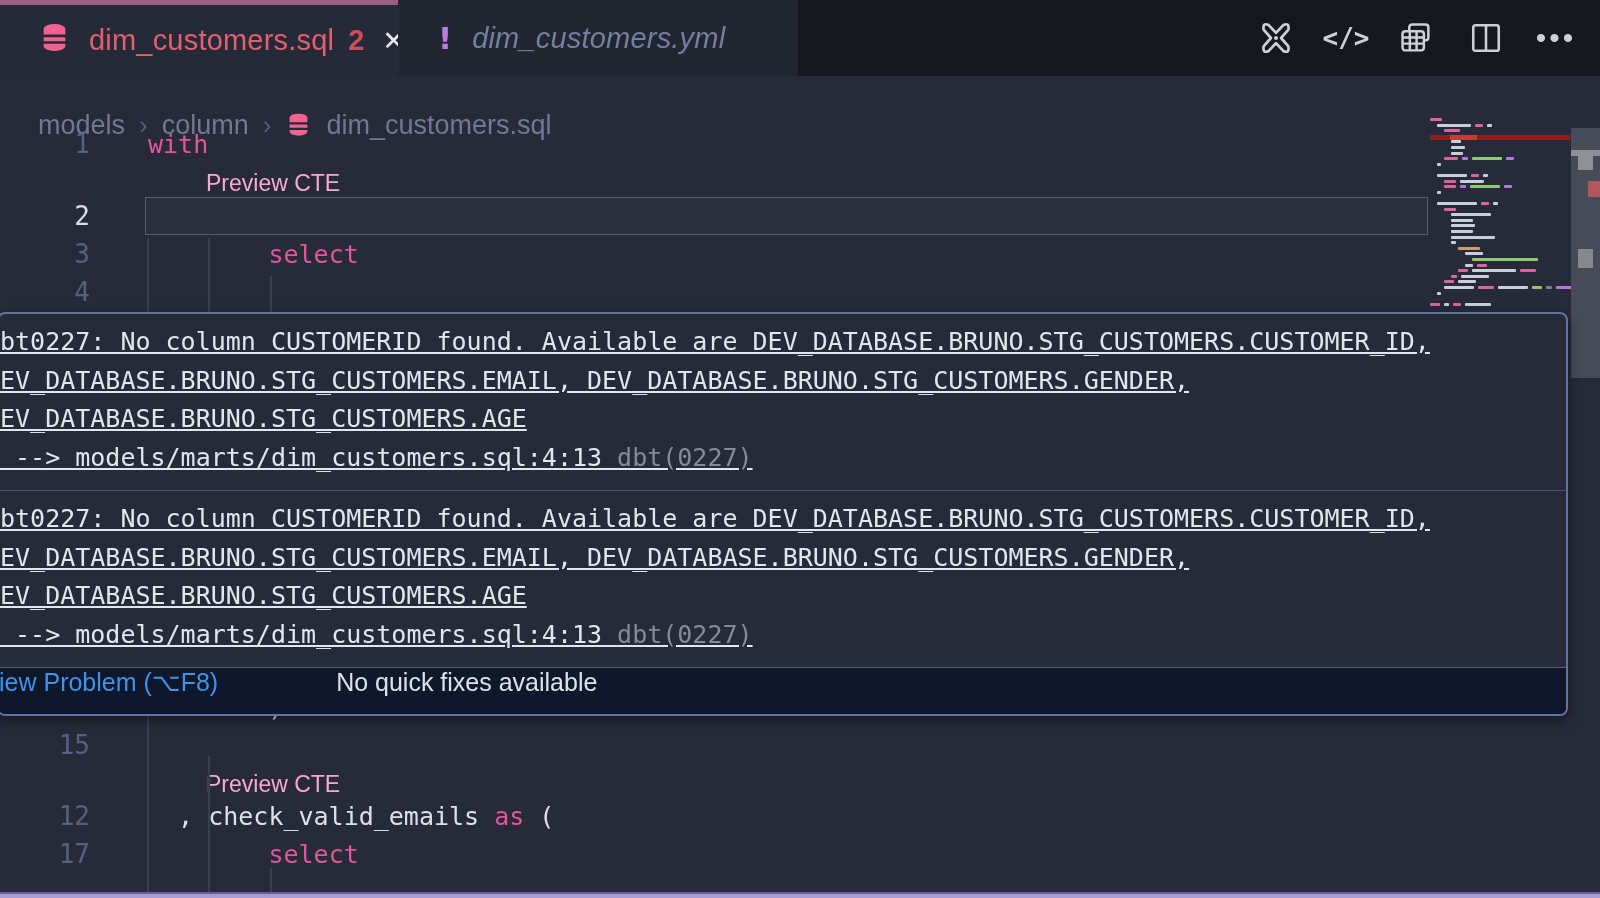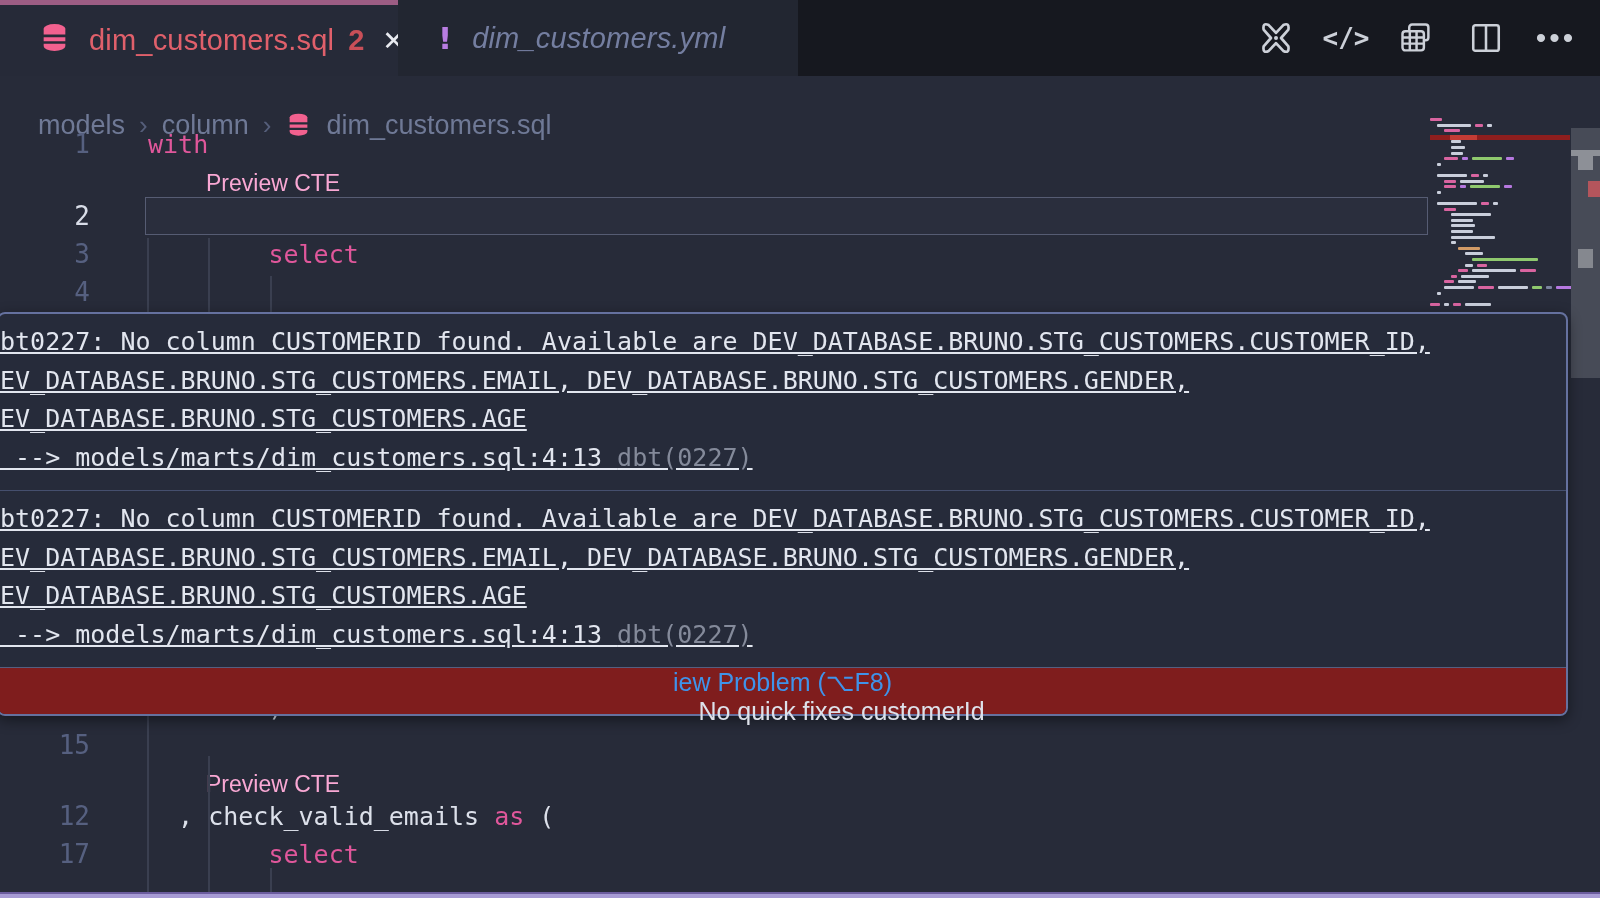--- a/index.html
+++ b/index.html
@@ -59,22 +59,22 @@
 
   
   #tooltip{position:absolute;left:-3px;top:312px;width:1571px;box-sizing:border-box;
            background:#262b3a;border:2px solid #65719f;border-radius:8px;
            box-shadow:0 4px 14px rgba(0,0,0,.45);}
   .tip-block{padding:9px 10px 13px 1px;}
   .tip-line{font-family:"DejaVu Sans Mono",monospace;font-size:25px;line-height:38.5px;
             color:#e2e6ef;white-space:pre;text-decoration:underline;}
   .tip-code{color:#848a9a;}
   .tip-divider{height:0;border-top:1.5px solid #454f6e;}
-  #tip-status{height:46px;background:#7f1d1d;border-top:1.5px solid #555f80;
-              display:flex;align-items:center;font-size:25px;border-radius:0 0 6px 6px;flex-direction:column;}
+  #tip-status{height:46px;background:#0f172a;border-top:1.5px solid #555f80;
+              display:flex;font-size:25px;border-radius:0 0 6px 6px;}
   #view-problem{color:#3f93ea;cursor:pointer;white-space:pre;}
   #no-fixes{color:#dde1ea;margin-left:118px;}
 
   
   #minimap{position:absolute;left:1430px;top:118px;width:140px;height:200px;cursor:pointer;}
   .mini-line{position:absolute;height:3px;border-radius:1px;}
   #mini-error{position:absolute;left:0px;width:140px;height:5px;background:#8e1e1e;}
   #mini-error .hot{position:absolute;left:20px;width:27px;height:5px;background:#c43c35;}
   #scrollbar{position:absolute;left:1571px;top:128px;width:29px;height:250px;background:#474b57;}
   .ruler-mark{position:absolute;}
@@ -273,17 +273,17 @@
   </div>
   <div class="tip-divider"></div>
   <div class="tip-block">
     <div class="tip-line">bt0227: No column CUSTOMERID found. Available are DEV_DATABASE.BRUNO.STG_CUSTOMERS.CUSTOMER_ID,</div>
     <div class="tip-line">EV_DATABASE.BRUNO.STG_CUSTOMERS.EMAIL, DEV_DATABASE.BRUNO.STG_CUSTOMERS.GENDER,</div>
     <div class="tip-line">EV_DATABASE.BRUNO.STG_CUSTOMERS.AGE</div>
     <div class="tip-line"><span> --&gt; models/marts/dim_customers.sql:4:13 </span><span class="tip-code">dbt(0227)</span></div>
   </div>
   <div id="tip-status">
     <span id="view-problem">iew Problem (⌥F8)</span>
-    <span id="no-fixes">No quick fixes customerId</span>
+    <span id="no-fixes">No quick fixes available</span>
   </div>
 </div>
 
 <div id="bottom-edge"></div>
 
 </body></html>

